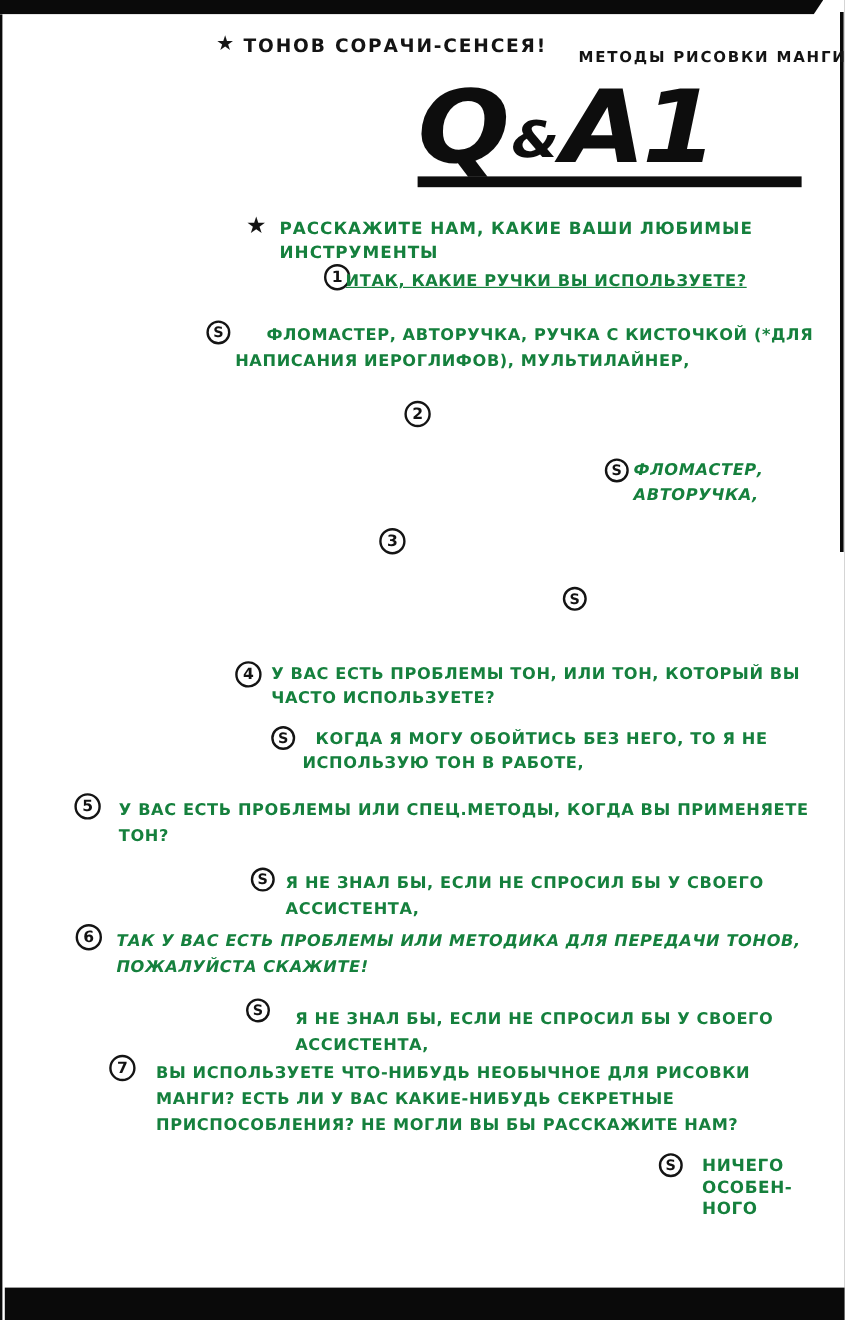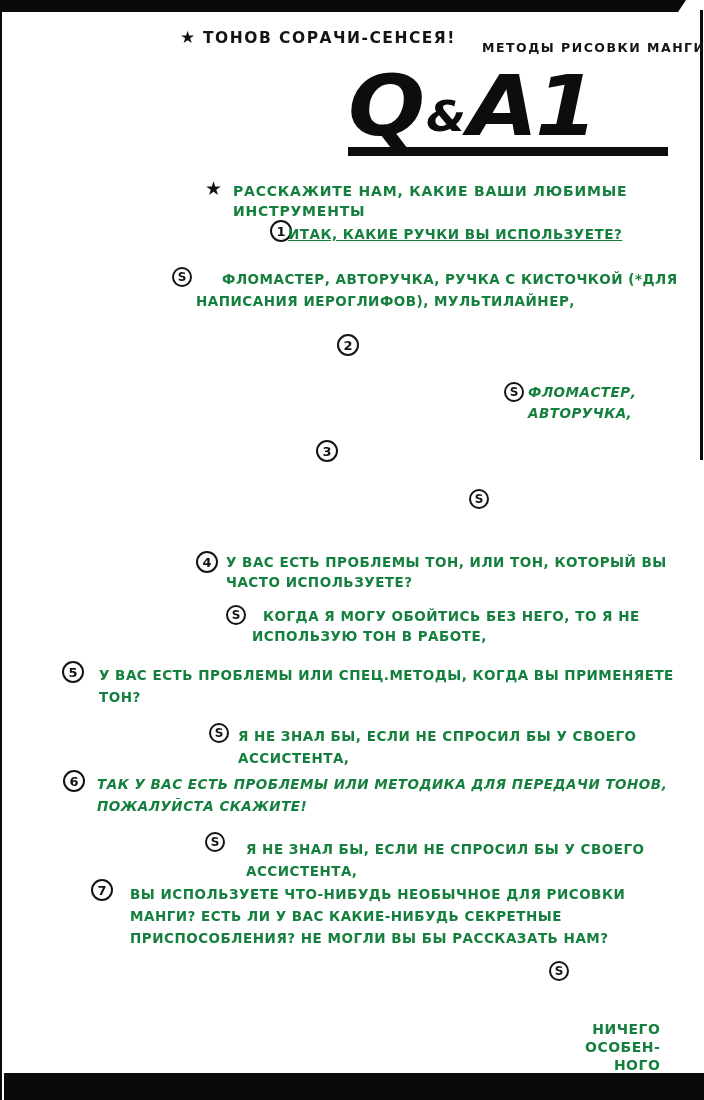--- a/index.html
+++ b/index.html
@@ -92,20 +92,20 @@
   <div class="txt" style="left:97px; top:773px; line-height:22px;font-style:italic;">ТАК У ВАС ЕСТЬ ПРОБЛЕМЫ ИЛИ МЕТОДИКА ДЛЯ ПЕРЕДАЧИ ТОНОВ,
 ПОЖАЛУЙСТА СКАЖИТЕ!</div>
 
   <span class="badge s" style="left:205px; top:832px;">S</span>
   <div class="txt" style="left:246px; top:838px; line-height:22px;">Я НЕ ЗНАЛ БЫ, ЕСЛИ НЕ СПРОСИЛ БЫ У СВОЕГО
 АССИСТЕНТА,</div>
 
   <span class="badge" style="left:91px; top:879px;">7</span>
   <div class="txt" style="left:130px; top:883px; line-height:22px;">ВЫ ИСПОЛЬЗУЕТЕ ЧТО-НИБУДЬ НЕОБЫЧНОЕ ДЛЯ РИСОВКИ
 МАНГИ? ЕСТЬ ЛИ У ВАС КАКИЕ-НИБУДЬ СЕКРЕТНЫЕ
-ПРИСПОСОБЛЕНИЯ? НЕ МОГЛИ ВЫ БЫ РАССКАЗАТЬ НАМ?</div>
+ПРИСПОСОБЛЕНИЯ? НЕ МОГЛИ ВЫ БЫ РАССКАЖИТЕ НАМ?</div>
 
   <span class="badge s" style="left:549px; top:961px;">S</span>
-  <div class="txt" style="left:585px; top:1020px; line-height:18px; font-size:14px;text-align:right;">НИЧЕГО
+  <div class="txt" style="left:585px; top:963px; line-height:18px; font-size:14px;">НИЧЕГО
 ОСОБЕН-
 НОГО</div>
 
 </div>
 
 </body></html>

